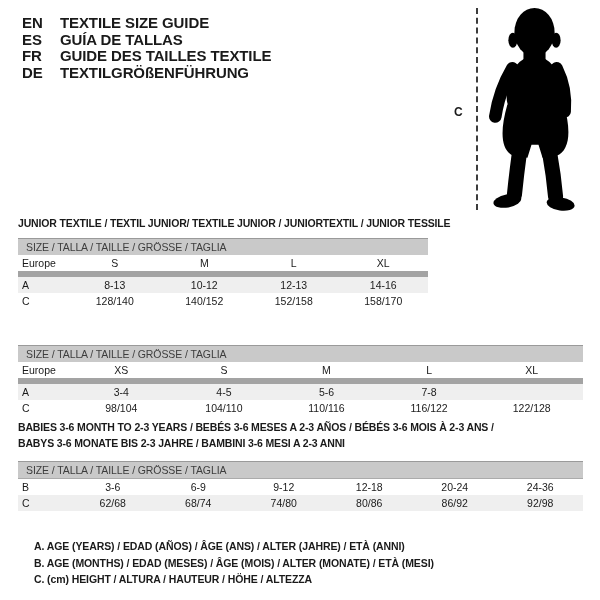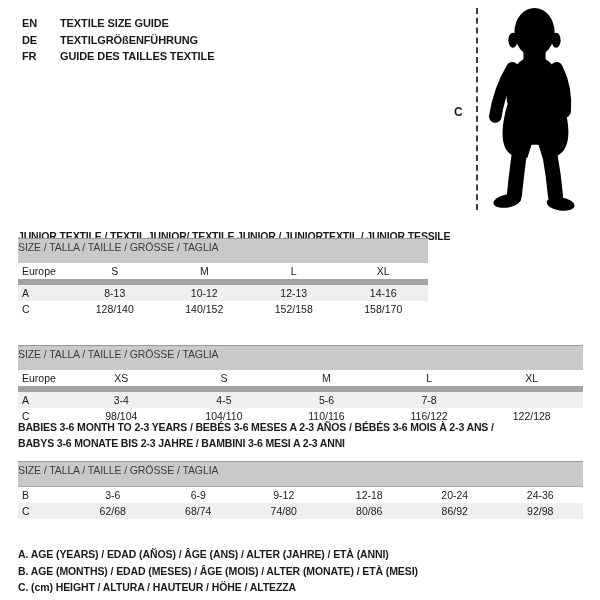--- a/index.html
+++ b/index.html
@@ -2,62 +2,66 @@
 <html style="--size-bar-bg: #c9c9c9; --alt-row-bg: #efefef; --rule: #9a9a9a; --text: #1a1a1a;"><head>
 <meta charset="utf-8">
 <style>
   html,body{margin:0;padding:0;background:#fff;}
   .page{
     position:relative;width:600px;height:600px;background:#fff;overflow:hidden;
     font-family:"Liberation Sans",sans-serif;color:var(--text,#1a1a1a);
   }
   
   .lang-block{position:absolute;left:22px;top:15px;}
-  .lang-row{display:flex;line-height:16.5px;font-size:11px;font-weight:700;letter-spacing:-0.1px;}
+  .lang-row{display:flex;line-height:16.5px;font-size:15px;font-weight:700;letter-spacing:-0.1px;}
   .lang-code{width:38px;flex:0 0 38px;}
   
   .figure{position:absolute;left:440px;top:0;width:160px;height:230px;}
   .dash-line{position:absolute;left:36px;top:8px;height:202px;width:0;border-left:2px dashed #3c3c3c;}
   .measure-label{position:absolute;left:14px;top:105px;font-size:12px;font-weight:700;}
   .baby{position:absolute;left:42px;top:6px;width:106px;height:206px;}
   
   .sec-title{position:absolute;left:18px;margin:0;font-size:10.5px;font-weight:700;letter-spacing:-0.15px;line-height:13px;white-space:nowrap;}
   
   .table{position:absolute;left:18px;border-top:1px solid var(--rule,#9a9a9a);font-size:10.5px;}
-  .size-bar{height:24px;line-height:16px;background:var(--size-bar-bg,#c9c9c9);color:#3d3d3d;padding-left:0;letter-spacing:-0.1px;}
+  .size-bar{height:16px;line-height:16px;background:var(--size-bar-bg,#c9c9c9);color:#3d3d3d;padding-left:8px;letter-spacing:-0.1px;}
   .row{display:grid;height:16px;line-height:16px;align-items:center;}
   .t1 .row{grid-template-columns:52px repeat(4,1fr);}
   .t2 .row{grid-template-columns:52px repeat(5,1fr);}
   .t3 .row{grid-template-columns:52px repeat(6,1fr);}
   .row .cell{text-align:center;}
   .row .label{text-align:left;padding-left:4px;}
   .row.head{border-bottom:6px solid #a3a3a3;}
   .t3 .size-bar{border-bottom:1px solid #ababab;}
   .row.alt{background:var(--alt-row-bg,#efefef);}
   
-  .footnotes{position:absolute;left:18px;top:538px;margin-top:8px;}
+  .footnotes{position:absolute;left:34px;top:538px;}
   .footnote{font-size:10.5px;font-weight:700;line-height:16.5px;letter-spacing:-0.1px;white-space:nowrap;}
 </style>
 </head>
 <body>
 
 <div class="page">
 
   <header class="lang-block">
     <div class="lang-row">
       <span class="lang-code">EN</span>
       <span class="lang-label">TEXTILE SIZE GUIDE</span>
     </div>
     <div class="lang-row">
-      <span class="lang-code">DE</span>
-      <span class="lang-label">TEXTILGRÖßENFÜHRUNG</span>
+      <span class="lang-code">ES</span>
+      <span class="lang-label">GUÍA DE TALLAS</span>
     </div>
     <div class="lang-row">
       <span class="lang-code">FR</span>
       <span class="lang-label">GUIDE DES TAILLES TEXTILE</span>
+    </div>
+    <div class="lang-row">
+      <span class="lang-code">DE</span>
+      <span class="lang-label">TEXTILGRÖßENFÜHRUNG</span>
     </div>
   </header>
 
   <div class="figure">
     <div class="dash-line"></div>
     <div class="measure-label">C</div>
     <svg class="baby" viewBox="0 0 95 205" xmlns="http://www.w3.org/2000/svg">
       <g fill="#000">
         <ellipse cx="47" cy="26" rx="20" ry="24"></ellipse>
         <ellipse cx="25.5" cy="34" rx="4.5" ry="7.5"></ellipse>
@@ -68,21 +72,21 @@
         <path d="M69,62 Q79,82 77,105" stroke="#000" stroke-width="12.5" fill="none" stroke-linecap="round"></path>
         <path d="M20,98 C12,126 14,144 26,149 L40,151 L44,138 L51,138 L55,151 L69,149 C82,144 84,124 76,98 Z"></path>
         <path d="M32,146 Q29,168 27,188" stroke="#000" stroke-width="15" fill="none" stroke-linecap="round"></path>
         <path d="M62,146 Q66,168 68,190" stroke="#000" stroke-width="15" fill="none" stroke-linecap="round"></path>
         <ellipse cx="20" cy="194" rx="14" ry="6.5" transform="rotate(-10 20 194)"></ellipse>
         <ellipse cx="73" cy="197" rx="14" ry="6.5" transform="rotate(8 73 197)"></ellipse>
       </g>
     </svg>
   </div>
 
-  <h2 class="sec-title" style="top:230px">JUNIOR TEXTILE / TEXTIL JUNIOR/ TEXTILE JUNIOR / JUNIORTEXTIL / JUNIOR TESSILE</h2>
+  <h2 class="sec-title" style="top:217px">JUNIOR TEXTILE / TEXTIL JUNIOR/ TEXTILE JUNIOR / JUNIORTEXTIL / JUNIOR TESSILE</h2>
   <div class="table t1" style="top:238px;width:410px">
     <div class="size-bar">SIZE / TALLA / TAILLE / GRÖSSE / TAGLIA</div>
     <div class="row head">
       <span class="cell label">Europe</span>
       <span class="cell">S</span>
       <span class="cell">M</span>
       <span class="cell">L</span>
       <span class="cell">XL</span>
     </div>
     <div class="row alt">

